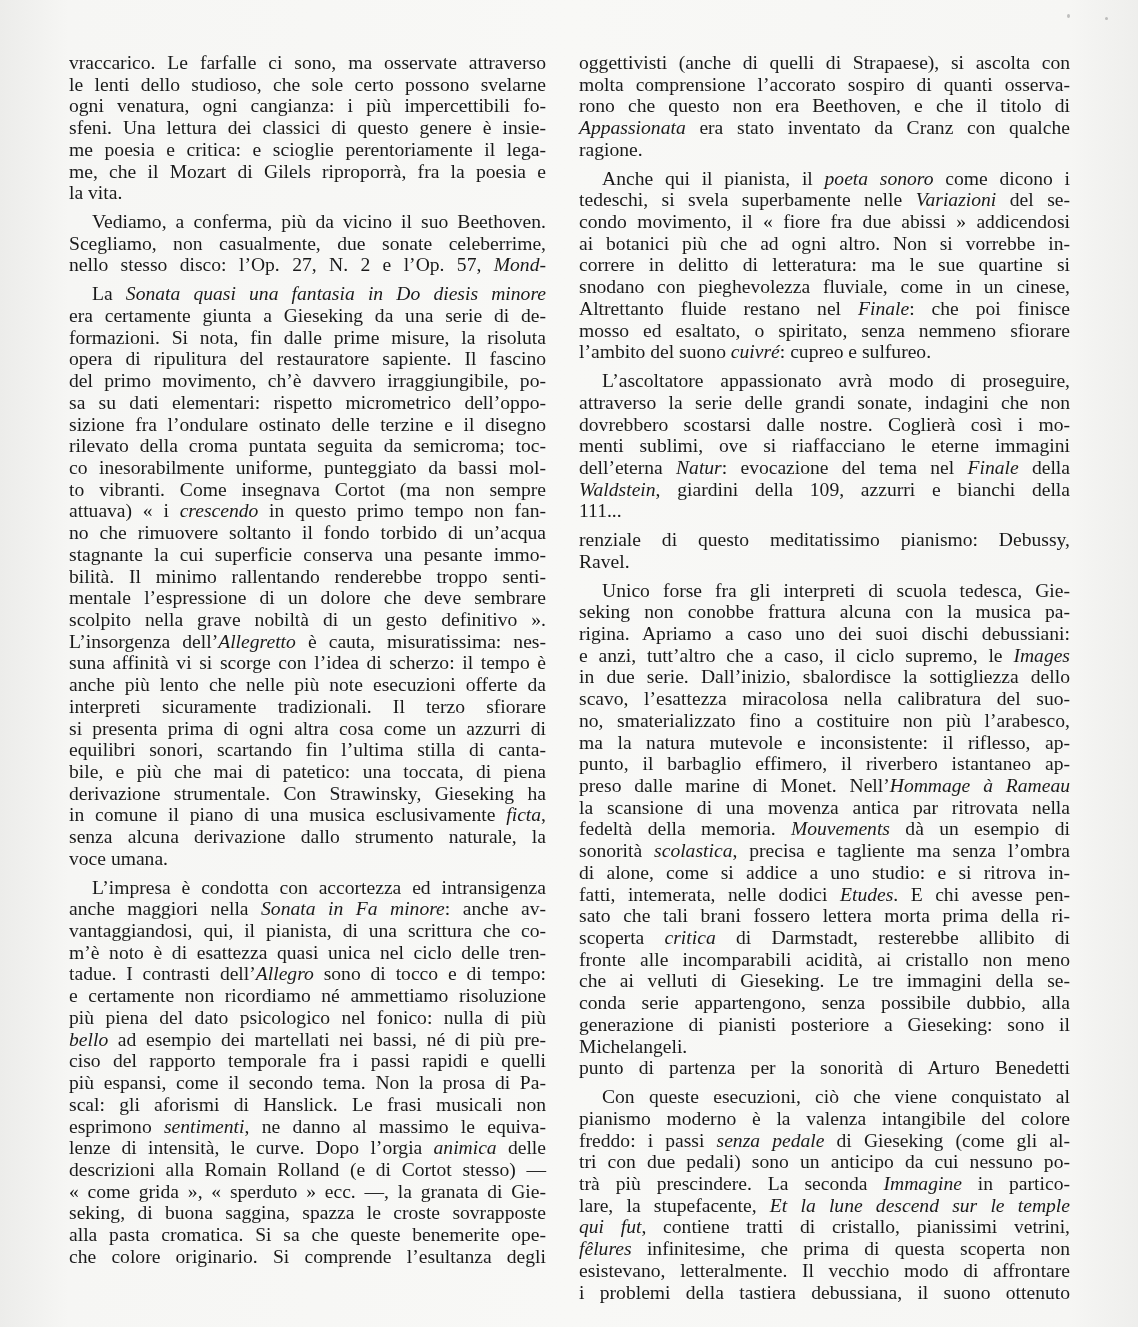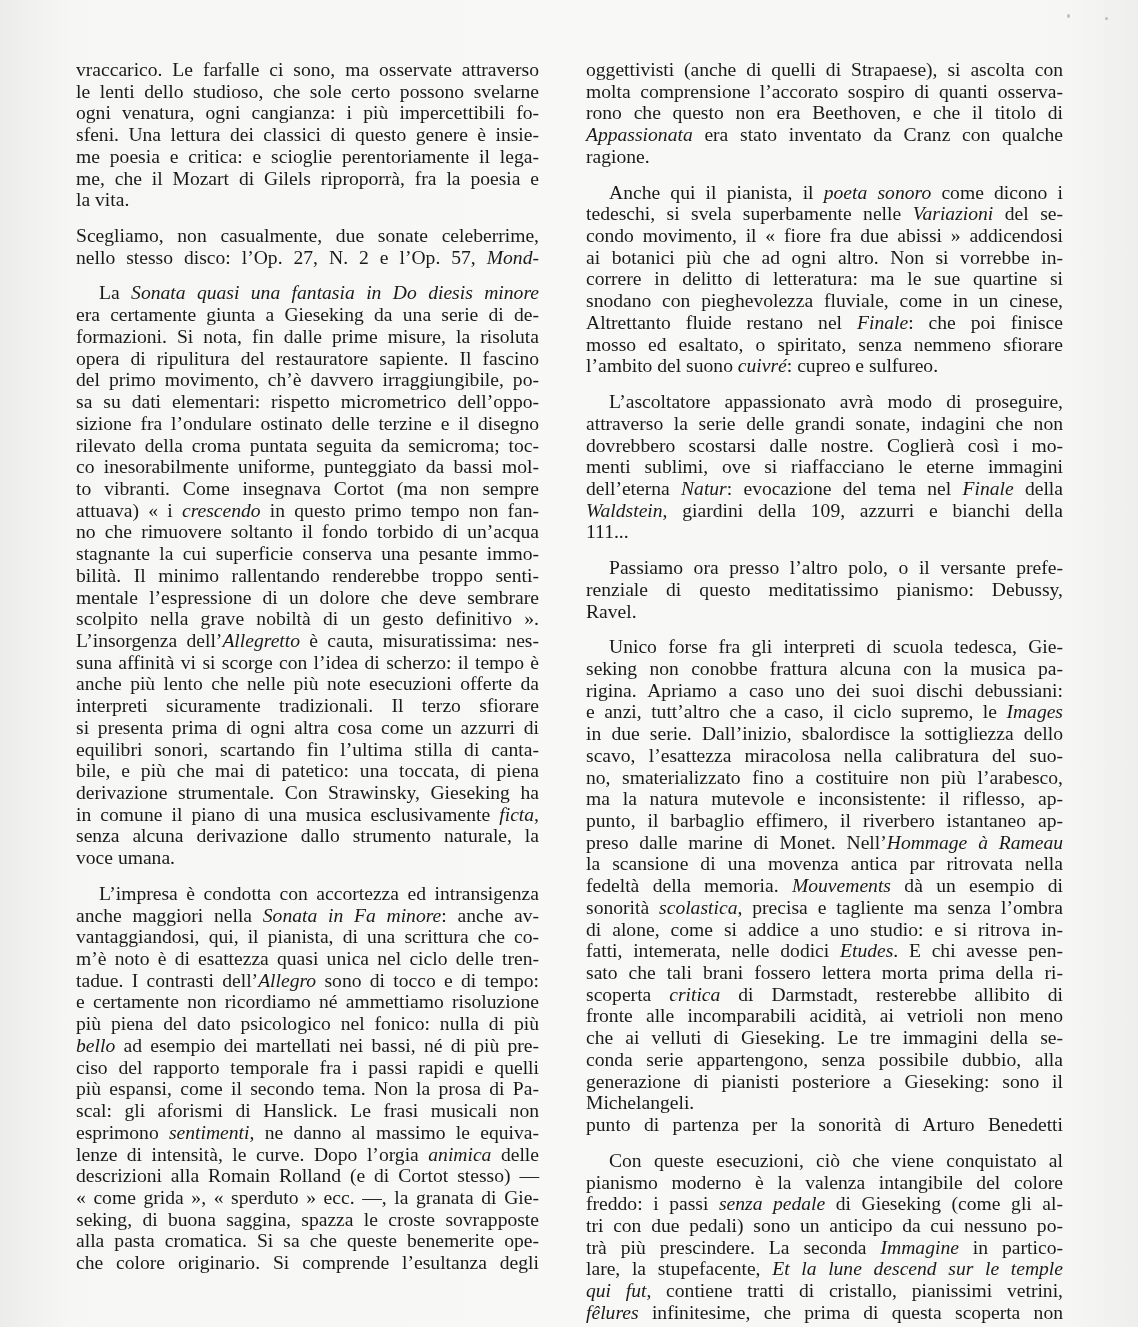--- a/index.html
+++ b/index.html
@@ -21,39 +21,40 @@
   }
   .col-left { left: 62px; width: 491px; }
   .col-right { left: 572px; width: 505px; }
   .line {
     display: block; height: 21.72px; white-space: nowrap;
     text-align: justify; text-align-last: justify;
     overflow: visible;
   }
   .line.last { text-align-last: left; }
   .line.indent { padding-left: 23px; }
-  .para { margin: 14px; }
+  .para { margin: 7px; }
   i { font-style: italic; }
   .speck { position: absolute; background: #888; border-radius: 50%; opacity: .5; }
 </style>
 </head>
 <body>
 
 <div class="page">
   <div class="col col-left">
       <div class="para">
         <span class="line">vraccarico. Le farfalle ci sono, ma osservate attraverso</span>
         <span class="line">le lenti dello studioso, che sole certo possono svelarne</span>
         <span class="line">ogni venatura, ogni cangianza: i più impercettibili fo-</span>
         <span class="line">sfeni. Una lettura dei classici di questo genere è insie-</span>
         <span class="line">me poesia e critica: e scioglie perentoriamente il lega-</span>
         <span class="line">me, che il Mozart di Gilels riproporrà, fra la poesia e</span>
         <span class="line last">la vita.</span>
       </div>
       <div class="para">
+        <span class="line indent">Vediamo, a conferma, più da vicino il suo Beethoven.</span>
         <span class="line">Scegliamo, non casualmente, due sonate celeberrime,</span>
         <span class="line">nello stesso disco: l’Op. 27, N. 2 e l’Op. 57, <i>Mond-</i></span>
       </div>
       <div class="para">
         <span class="line indent">La <i>Sonata quasi una fantasia in Do diesis minore</i></span>
         <span class="line">era certamente giunta a Gieseking da una serie di de-</span>
         <span class="line">formazioni. Si nota, fin dalle prime misure, la risoluta</span>
         <span class="line">opera di ripulitura del restauratore sapiente. Il fascino</span>
         <span class="line">del primo movimento, ch’è davvero irraggiungibile, po-</span>
         <span class="line">sa su dati elementari: rispetto micrometrico dell’oppo-</span>
@@ -122,21 +123,20 @@
       <div class="para">
         <span class="line indent">L’ascoltatore appassionato avrà modo di proseguire,</span>
         <span class="line">attraverso la serie delle grandi sonate, indagini che non</span>
         <span class="line">dovrebbero scostarsi dalle nostre. Coglierà così i mo-</span>
         <span class="line">menti sublimi, ove si riaffacciano le eterne immagini</span>
         <span class="line">dell’eterna <i>Natur</i>: evocazione del tema nel <i>Finale</i> della</span>
         <span class="line"><i>Waldstein</i>, giardini della 109, azzurri e bianchi della</span>
         <span class="line last">111...</span>
       </div>
       <div class="para">
-        <span class="line indent">Passiamo ora presso l’altro polo, o il versante prefe-</span>
         <span class="line">renziale di questo meditatissimo pianismo: Debussy,</span>
         <span class="line last">Ravel.</span>
       </div>
       <div class="para">
         <span class="line indent">Unico forse fra gli interpreti di scuola tedesca, Gie-</span>
         <span class="line">seking non conobbe frattura alcuna con la musica pa-</span>
         <span class="line">rigina. Apriamo a caso uno dei suoi dischi debussiani:</span>
         <span class="line">e anzi, tutt’altro che a caso, il ciclo supremo, le <i>Images</i></span>
         <span class="line">in due serie. Dall’inizio, sbalordisce la sottigliezza dello</span>
         <span class="line">scavo, l’esattezza miracolosa nella calibratura del suo-</span>
@@ -144,21 +144,21 @@
         <span class="line">ma la natura mutevole e inconsistente: il riflesso, ap-</span>
         <span class="line">punto, il barbaglio effimero, il riverbero istantaneo ap-</span>
         <span class="line">preso dalle marine di Monet. Nell’<i>Hommage à Rameau</i></span>
         <span class="line">la scansione di una movenza antica par ritrovata nella</span>
         <span class="line">fedeltà della memoria. <i>Mouvements</i> dà un esempio di</span>
         <span class="line">sonorità <i>scolastica</i>, precisa e tagliente ma senza l’ombra</span>
         <span class="line">di alone, come si addice a uno studio: e si ritrova in-</span>
         <span class="line">fatti, intemerata, nelle dodici <i>Etudes</i>. E chi avesse pen-</span>
         <span class="line">sato che tali brani fossero lettera morta prima della ri-</span>
         <span class="line">scoperta <i>critica</i> di Darmstadt, resterebbe allibito di</span>
-        <span class="line">fronte alle incomparabili acidità, ai vetrioli non meno</span>
+        <span class="line">fronte alle incomparabili acidità, ai cristallo non meno</span>
         <span class="line">che ai velluti di Gieseking. Le tre immagini della se-</span>
         <span class="line">conda serie appartengono, senza possibile dubbio, alla</span>
         <span class="line">generazione di pianisti posteriore a Gieseking: sono il</span>
         <span class="line last">Michelangeli.</span>
         <span class="line">punto di partenza per la sonorità di Arturo Benedetti</span>
       </div>
       <div class="para">
         <span class="line indent">Con queste esecuzioni, ciò che viene conquistato al</span>
         <span class="line">pianismo moderno è la valenza intangibile del colore</span>
         <span class="line">freddo: i passi <i>senza pedale</i> di Gieseking (come gli al-</span>

